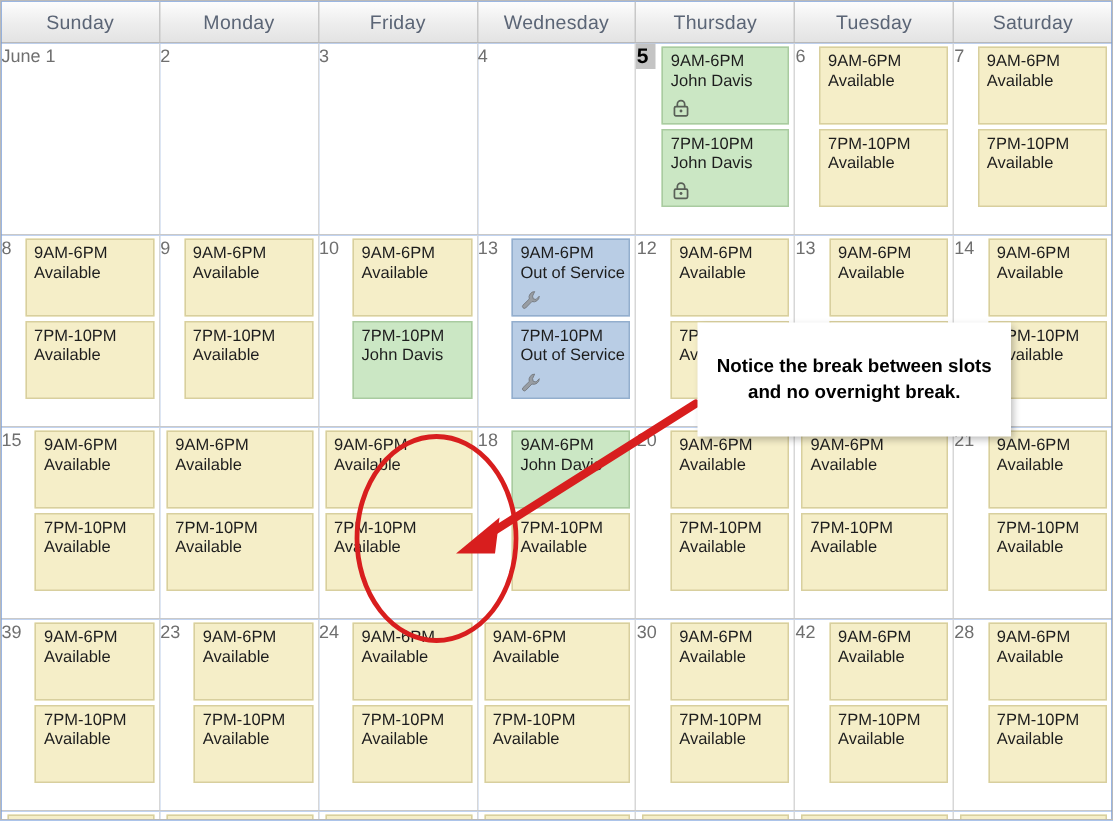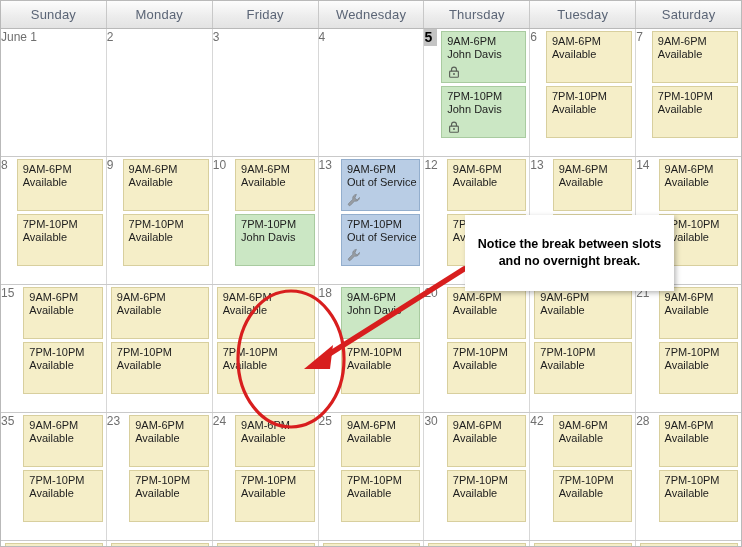--- a/index.html
+++ b/index.html
@@ -397,21 +397,21 @@
             </div>
             <div class="evt avail">
               <span class="t1">7PM-10PM</span>
               <span class="t2">Available</span>
             </div>
           </div>
         </div>
       </div>
       <div class="week">
         <div class="daycell">
-          <div class="daynum">35</div>
+          <div class="daynum">39</div>
           <div class="slots">
             <div class="evt avail">
               <span class="t1">9AM-6PM</span>
               <span class="t2">Available</span>
             </div>
             <div class="evt avail">
               <span class="t1">7PM-10PM</span>
               <span class="t2">Available</span>
             </div>
           </div>
@@ -436,21 +436,20 @@
               <span class="t1">9AM-6PM</span>
               <span class="t2">Available</span>
             </div>
             <div class="evt avail">
               <span class="t1">7PM-10PM</span>
               <span class="t2">Available</span>
             </div>
           </div>
         </div>
         <div class="daycell">
-          <div class="daynum">25</div>
           <div class="slots">
             <div class="evt avail">
               <span class="t1">9AM-6PM</span>
               <span class="t2">Available</span>
             </div>
             <div class="evt avail">
               <span class="t1">7PM-10PM</span>
               <span class="t2">Available</span>
             </div>
           </div>

